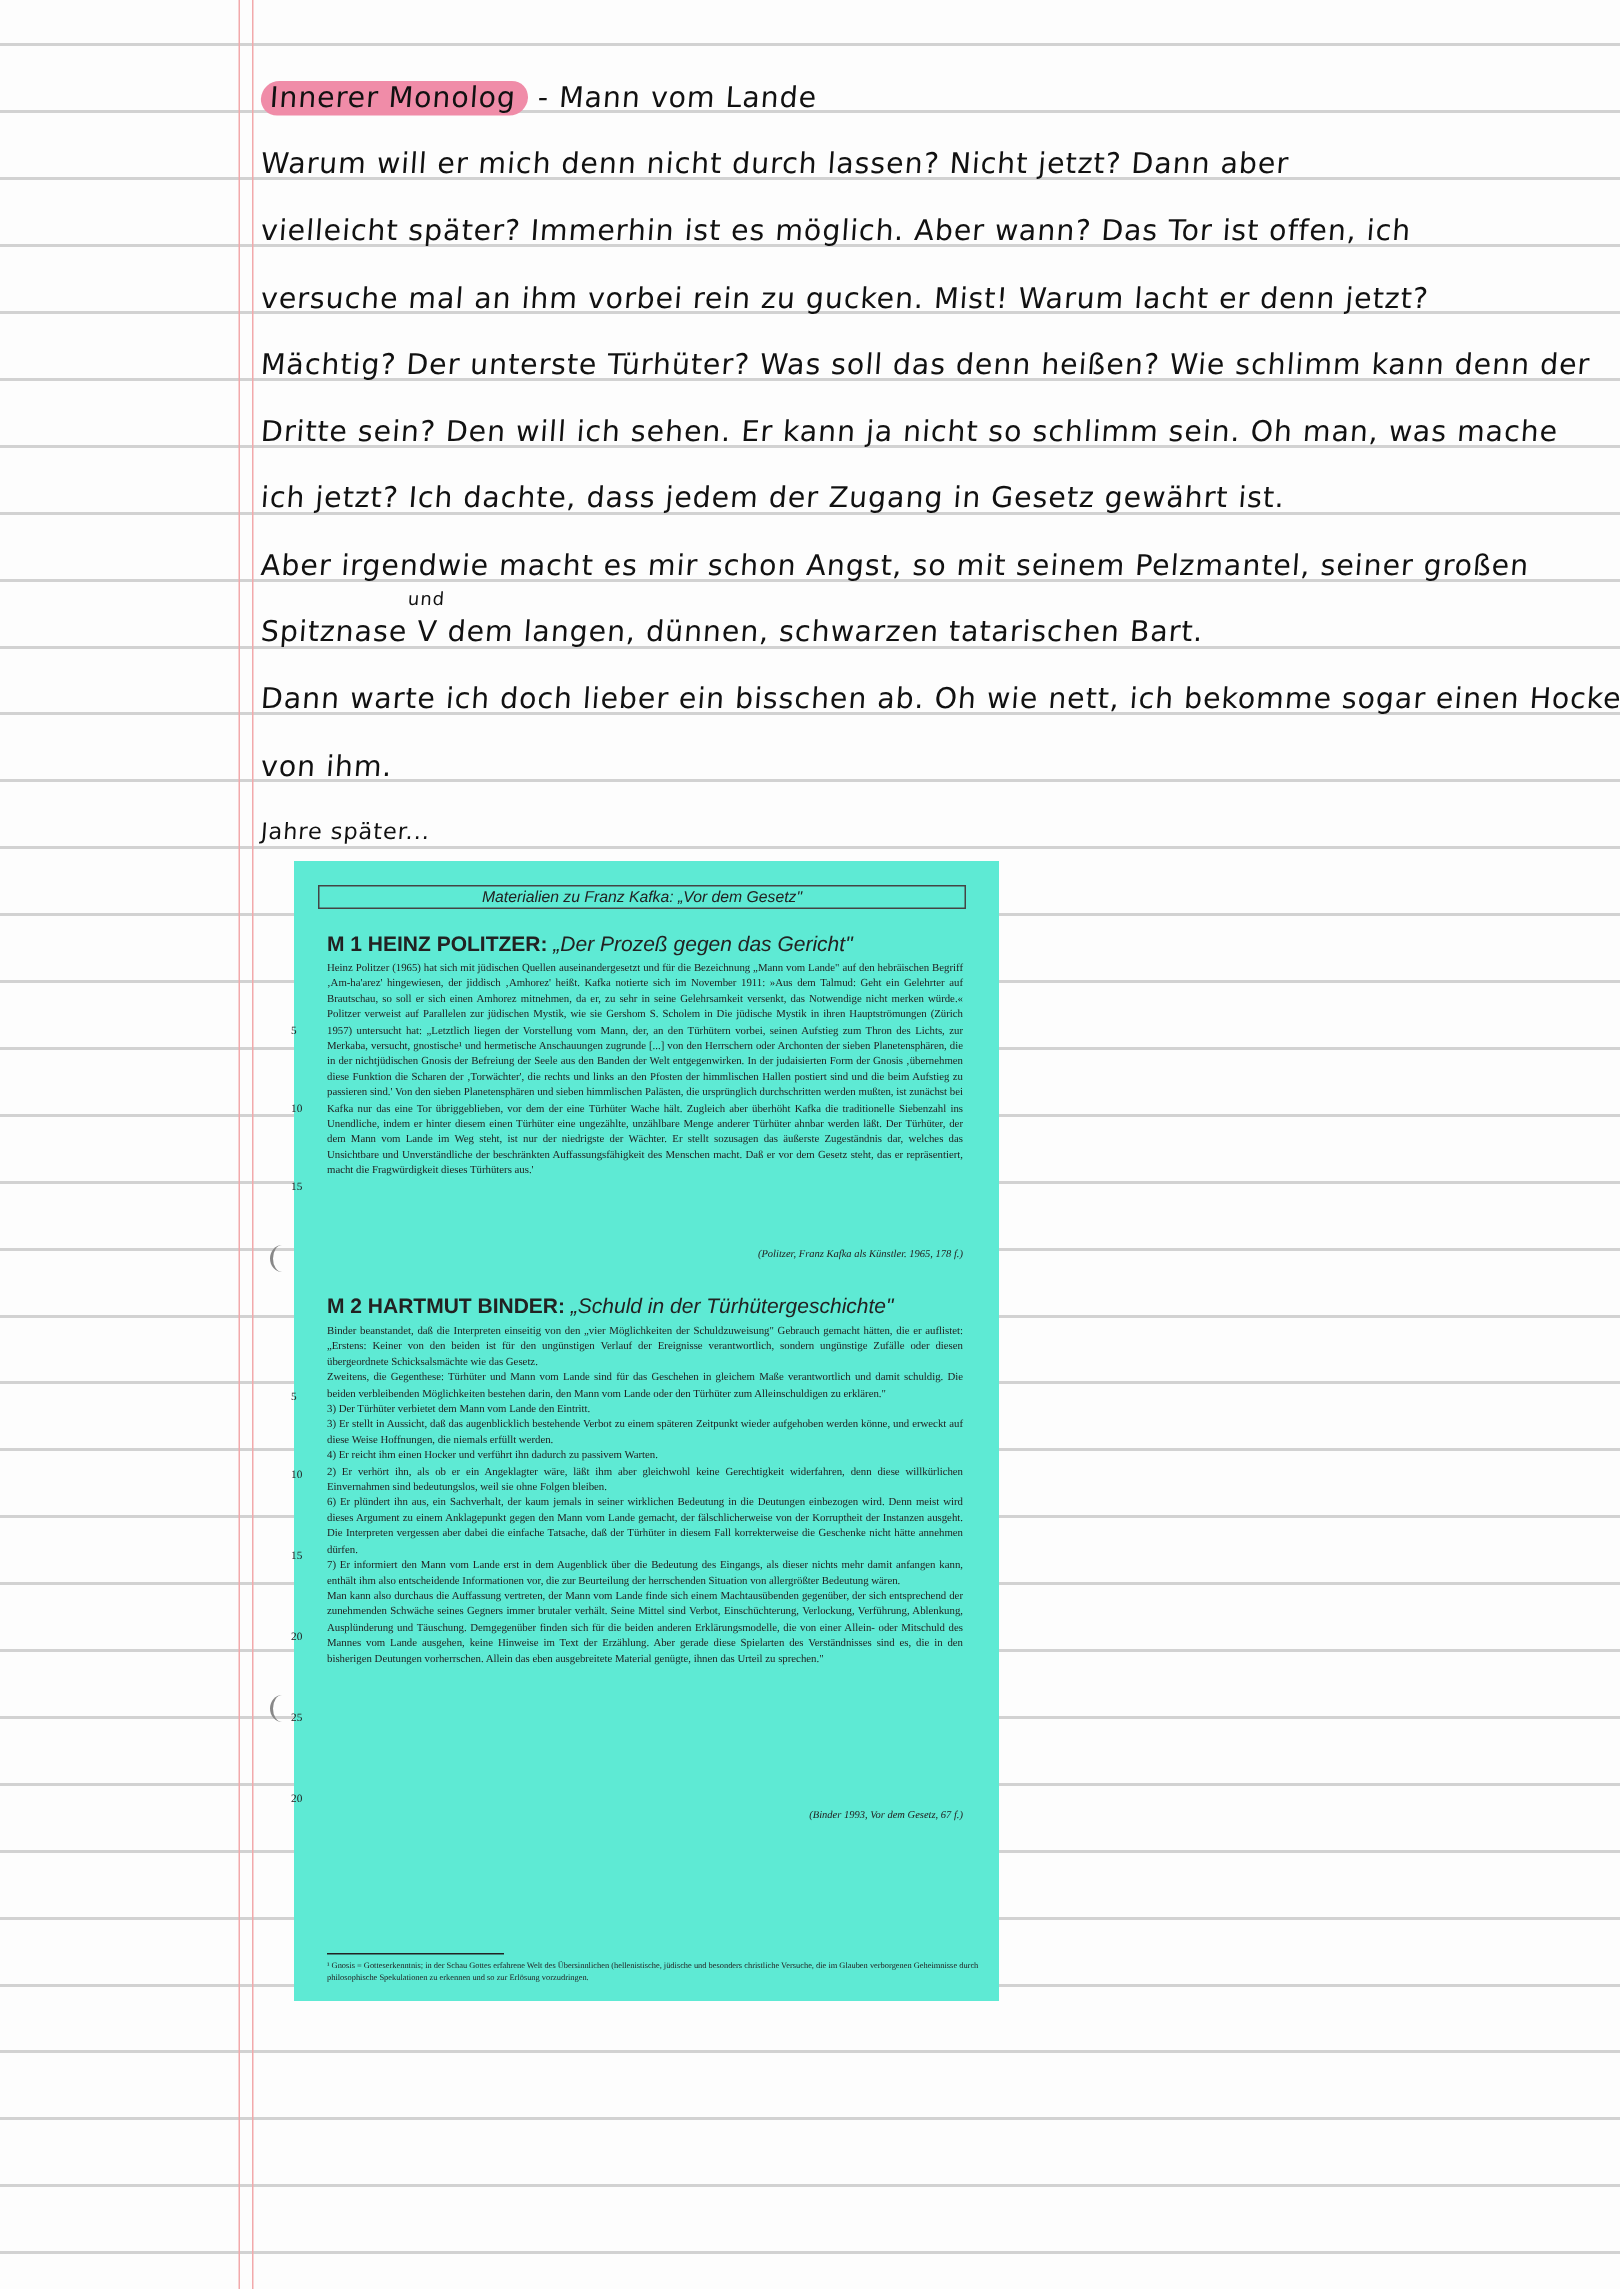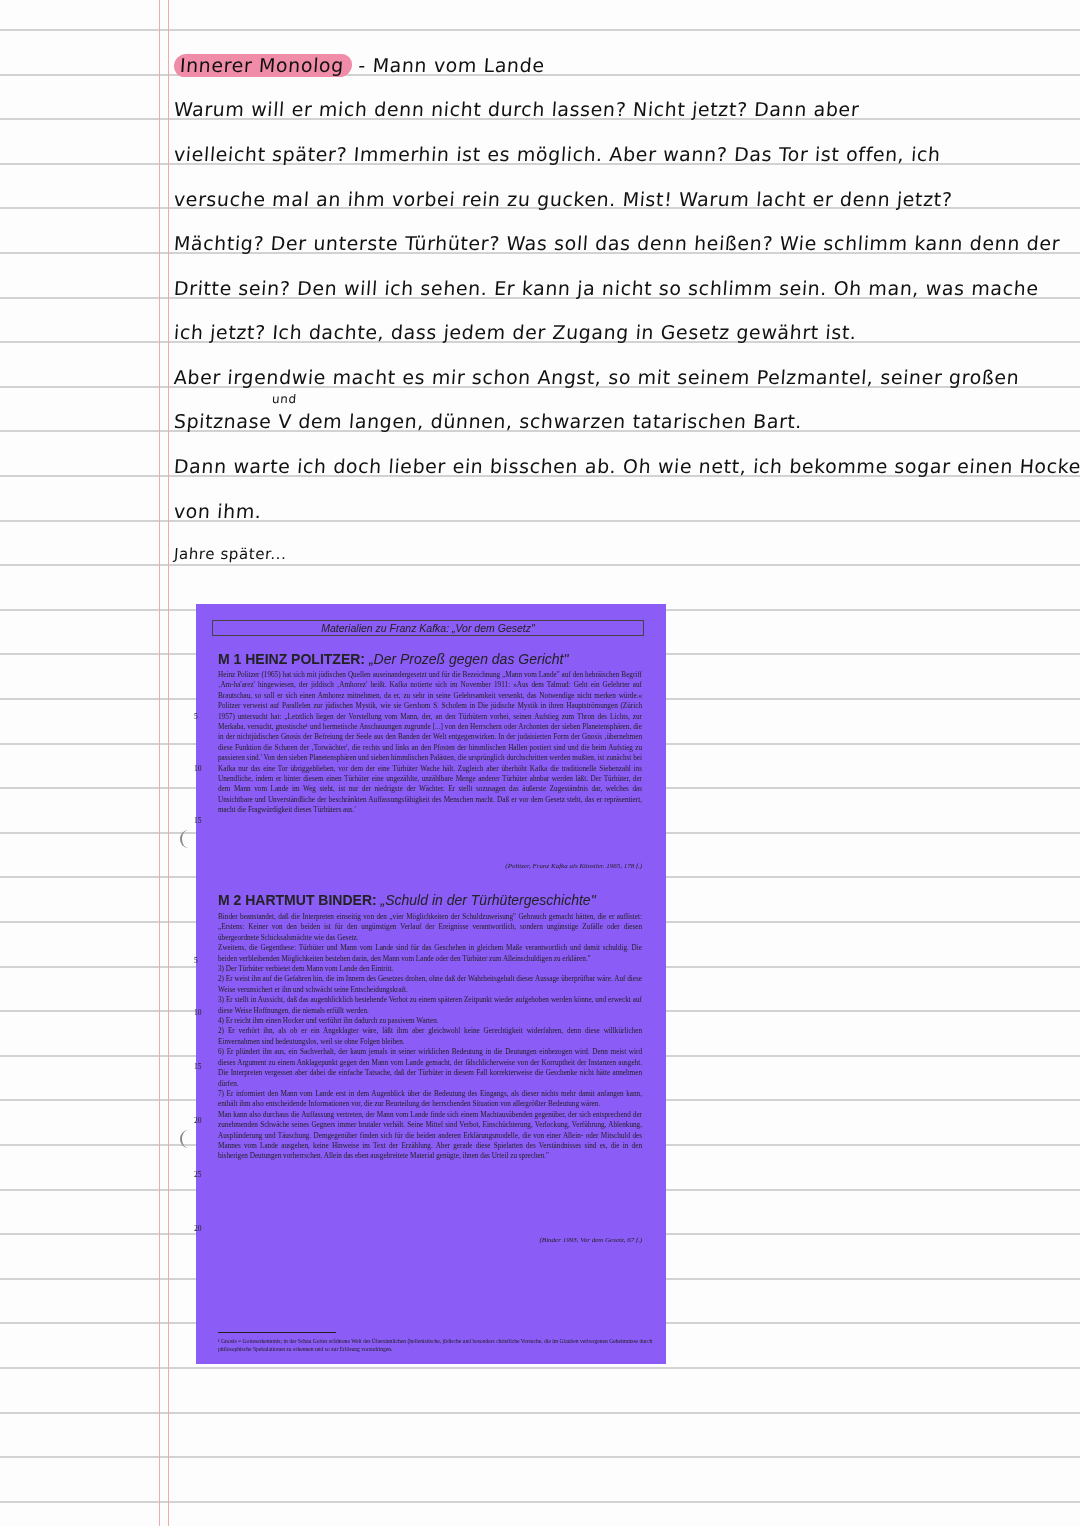--- a/index.html
+++ b/index.html
@@ -7,21 +7,21 @@
        font-family:"DejaVu Sans",sans-serif;}
   .ruled{position:absolute;inset:0;
     background-image:repeating-linear-gradient(to bottom, transparent 0px, transparent 29px, #d2d2d2 29px, #d2d2d2 31px, transparent 31px, transparent 44.6px);
     background-position:0 0;}
   .margin-line{position:absolute;top:0;bottom:0;width:1px;background:#f2a9ab;}
   .m1{left:159px;} .m2{left:168px;}
   .hand{position:absolute;left:174px;font-family:"DejaVu Sans",sans-serif;font-size:19px;
         color:#111;letter-spacing:0.6px;white-space:nowrap;transform:skewX(-4deg);}
   .title-hl{background:#f08ca8;border-radius:14px;padding:0 8px 1px 6px;}
   .insert{position:absolute;font-size:12px;}
-  .paste{position:absolute;left:196px;top:604px;width:470px;height:760px;background:#8b5cf6;
+  .paste{position:absolute;left:196px;top:574px;width:470px;height:760px;background:#5eead4;
          font-family:"Liberation Serif",serif;color:#222;}
   .paste .hdrbox{position:absolute;left:16px;top:16px;width:430px;height:14px;border:1.2px solid #444;
          font-family:"Liberation Sans",sans-serif;font-style:italic;font-size:10.5px;text-align:center;line-height:14px;}
   .paste .sec{position:absolute;left:22px;font-family:"Liberation Sans",sans-serif;font-weight:bold;font-size:14px;}
   .paste .sec i{font-weight:normal;}
   .paste .body{position:absolute;left:22px;width:424px;font-size:7.2px;line-height:10.4px;text-align:justify;}
   .paste .body p{margin:0;}
   .paste .ln{position:absolute;left:-2px;font-size:7.5px;}
   .paste .cite{position:absolute;right:24px;font-size:7px;font-style:italic;}
   .paste .fnline{position:absolute;left:22px;top:728px;width:118px;height:1px;background:#222;}
@@ -71,21 +71,20 @@
   <div class="cite" style="top:258px;">(Politzer, Franz Kafka als Künstler. 1965, 178 f.)</div>
 
   <div class="sec" style="top:288px;">
     <span>M 2 HARTMUT BINDER:</span>
     <i>„Schuld in der Türhütergeschichte"</i>
   </div>
   <div class="body" style="top:308px;">
     <p>Binder beanstandet, daß die Interpreten einseitig von den „vier Möglichkeiten der Schuldzuweisung" Gebrauch gemacht hätten, die er auflistet: „Erstens: Keiner von den beiden ist für den ungünstigen Verlauf der Ereignisse verantwortlich, sondern ungünstige Zufälle oder diesen übergeordnete Schicksalsmächte wie das Gesetz.</p>
     <p>Zweitens, die Gegenthese: Türhüter und Mann vom Lande sind für das Geschehen in gleichem Maße verantwortlich und damit schuldig. Die beiden verbleibenden Möglichkeiten bestehen darin, den Mann vom Lande oder den Türhüter zum Alleinschuldigen zu erklären."</p>
     <p>3) Der Türhüter verbietet dem Mann vom Lande den Eintritt.</p>
-    <p>2) Er weist ihn auf die Gefahren hin, die im Innern des Gesetzes drohen, ohne daß der Wahrheitsgehalt dieser Aussage überprüfbar wäre. Auf diese Weise verunsichert er ihn und schwächt seine Entscheidungskraft.</p>
     <p>3) Er stellt in Aussicht, daß das augenblicklich bestehende Verbot zu einem späteren Zeitpunkt wieder aufgehoben werden könne, und erweckt auf diese Weise Hoffnungen, die niemals erfüllt werden.</p>
     <p>4) Er reicht ihm einen Hocker und verführt ihn dadurch zu passivem Warten.</p>
     <p>2) Er verhört ihn, als ob er ein Angeklagter wäre, läßt ihm aber gleichwohl keine Gerechtigkeit widerfahren, denn diese willkürlichen Einvernahmen sind bedeutungslos, weil sie ohne Folgen bleiben.</p>
     <p>6) Er plündert ihn aus, ein Sachverhalt, der kaum jemals in seiner wirklichen Bedeutung in die Deutungen einbezogen wird. Denn meist wird dieses Argument zu einem Anklagepunkt gegen den Mann vom Lande gemacht, der fälschlicherweise von der Korruptheit der Instanzen ausgeht. Die Interpreten vergessen aber dabei die einfache Tatsache, daß der Türhüter in diesem Fall korrekterweise die Geschenke nicht hätte annehmen dürfen.</p>
     <p>7) Er informiert den Mann vom Lande erst in dem Augenblick über die Bedeutung des Eingangs, als dieser nichts mehr damit anfangen kann, enthält ihm also entscheidende Informationen vor, die zur Beurteilung der herrschenden Situation von allergrößter Bedeutung wären.</p>
     <p>Man kann also durchaus die Auffassung vertreten, der Mann vom Lande finde sich einem Machtausübenden gegenüber, der sich entsprechend der zunehmenden Schwäche seines Gegners immer brutaler verhält. Seine Mittel sind Verbot, Einschüchterung, Verlockung, Verführung, Ablenkung, Ausplünderung und Täuschung. Demgegenüber finden sich für die beiden anderen Erklärungsmodelle, die von einer Allein- oder Mitschuld des Mannes vom Lande ausgehen, keine Hinweise im Text der Erzählung. Aber gerade diese Spielarten des Verständnisses sind es, die in den bisherigen Deutungen vorherrschen. Allein das eben ausgebreitete Material genügte, ihnen das Urteil zu sprechen."</p>
   </div>
   <span class="ln" style="top:352px;">5</span>
   <span class="ln" style="top:404px;">10</span>
   <span class="ln" style="top:458px;">15</span>

